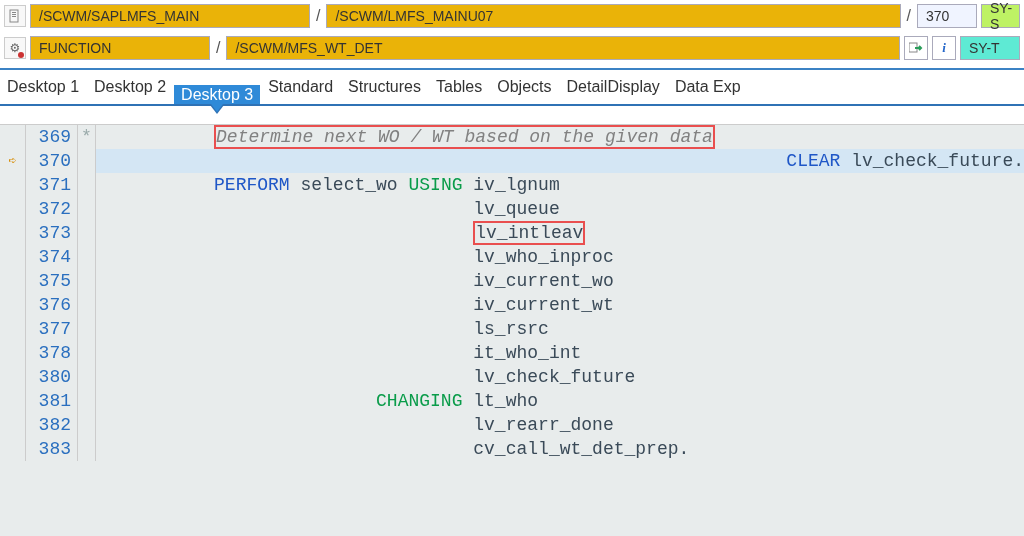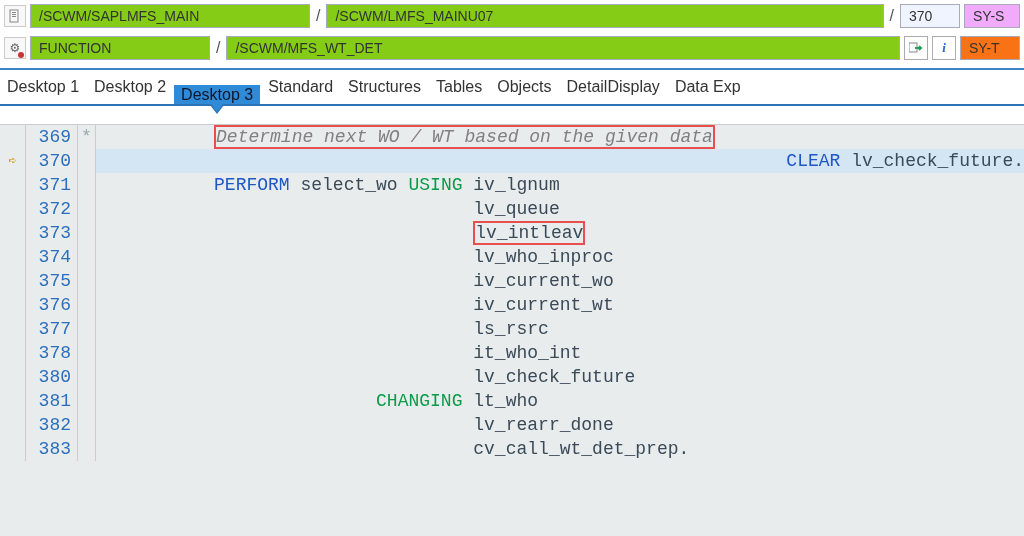--- a/index.html
+++ b/index.html
@@ -28,34 +28,34 @@
     align-items: center;
     justify-content: center;
     background: #f8f8f8;
     border: 1px solid #ccc;
     font-size: 12px;
     cursor: pointer;
   }
   .field {
     height: 24px;
     border: 1px solid #aab;
-    background: #84cc16;
+    background: #eab308;
     padding: 2px 8px;
     font-size: 14px;
     display: inline-flex;
     align-items: center;
   }
   .sep { color: #555; padding: 0 2px; font-size: 16px; }
   .f-path1 { width: 280px; }
   .f-path2 { flex: 1; }
   .f-small { width: 60px; background: #f0f4ff; }
-  .f-sy { width: 56px; background: #f0abfc; }
+  .f-sy { width: 39px; background: #bef264; }
   .f-type { width: 180px; }
   .f-name { flex: 1; }
-  .f-sy2 { width: 60px; background: #f97316; }
+  .f-sy2 { width: 60px; background: #5eead4; }
   .right-ico {
     width: 24px; height: 24px;
     border: 1px solid #aab;
     display: inline-flex; align-items: center; justify-content: center;
     font-size: 13px;
     background: #fff;
   }
   .arrow-ico { color: #4a8; }
   .info-ico { font-style: italic; font-family: Georgia, serif; color: #2567c9; font-weight: bold; }
   .gear { color: #666; position: relative; }
@@ -74,21 +74,21 @@
     font-size: 16px;
     cursor: pointer;
     display: flex;
     align-items: center;
     color: #333;
     position: relative;
   }
   .tab + .tab { border-left: 1px solid #fff; }
   .tab.active {
     background: #2f8ad8;
-    color: #0f172a;
+    color: #ffffff;
     margin-top: 15px;
   }
   .tab.active::after {
     content: "";
     position: absolute;
     left: 50%;
     bottom: -8px;
     margin-left: -6px;
     border-left: 6px solid transparent;
     border-right: 6px solid transparent;

